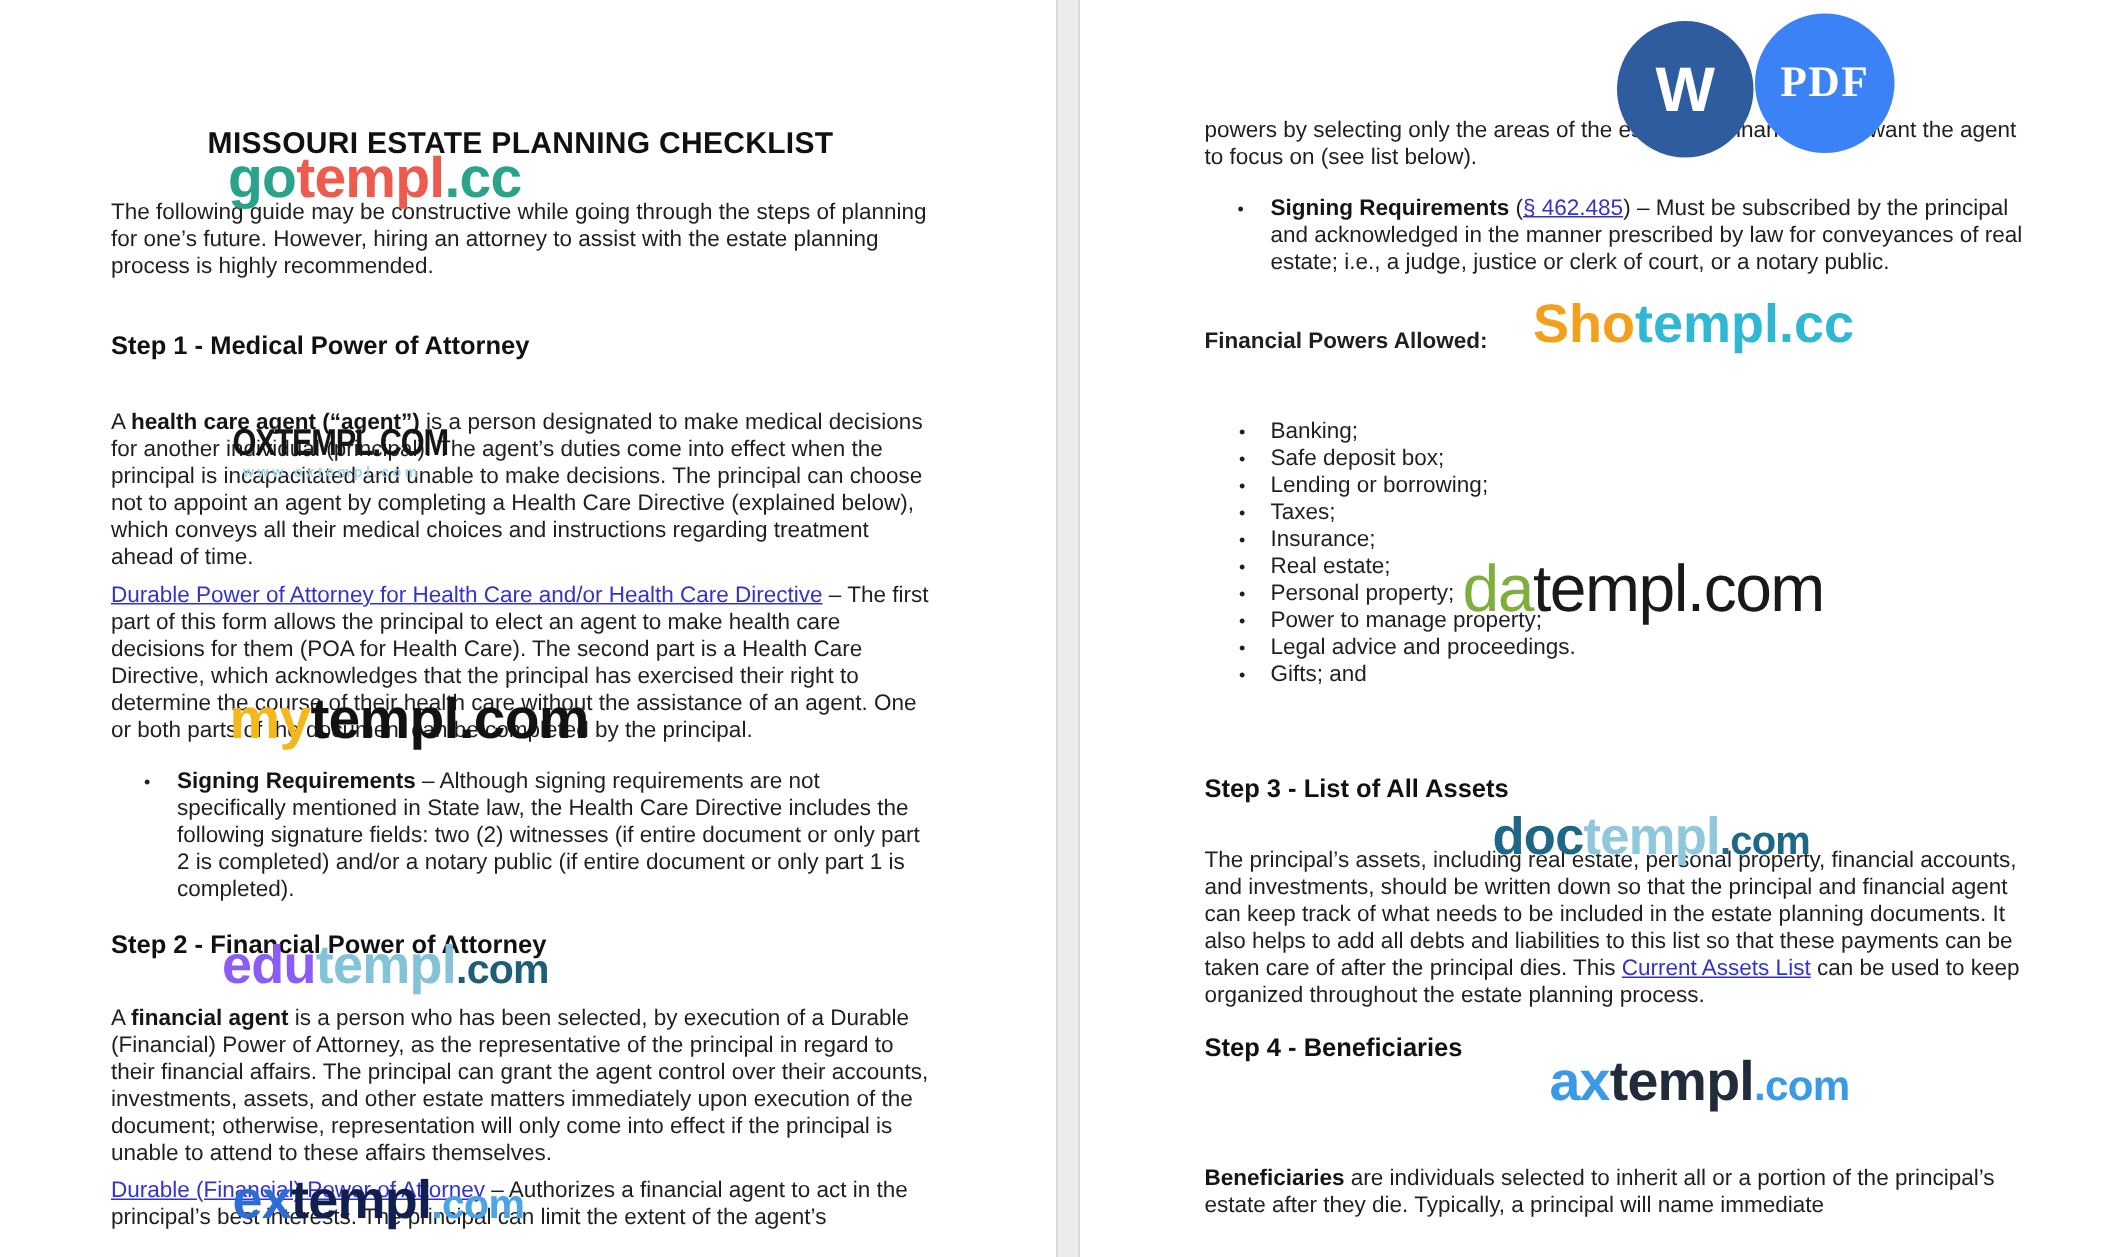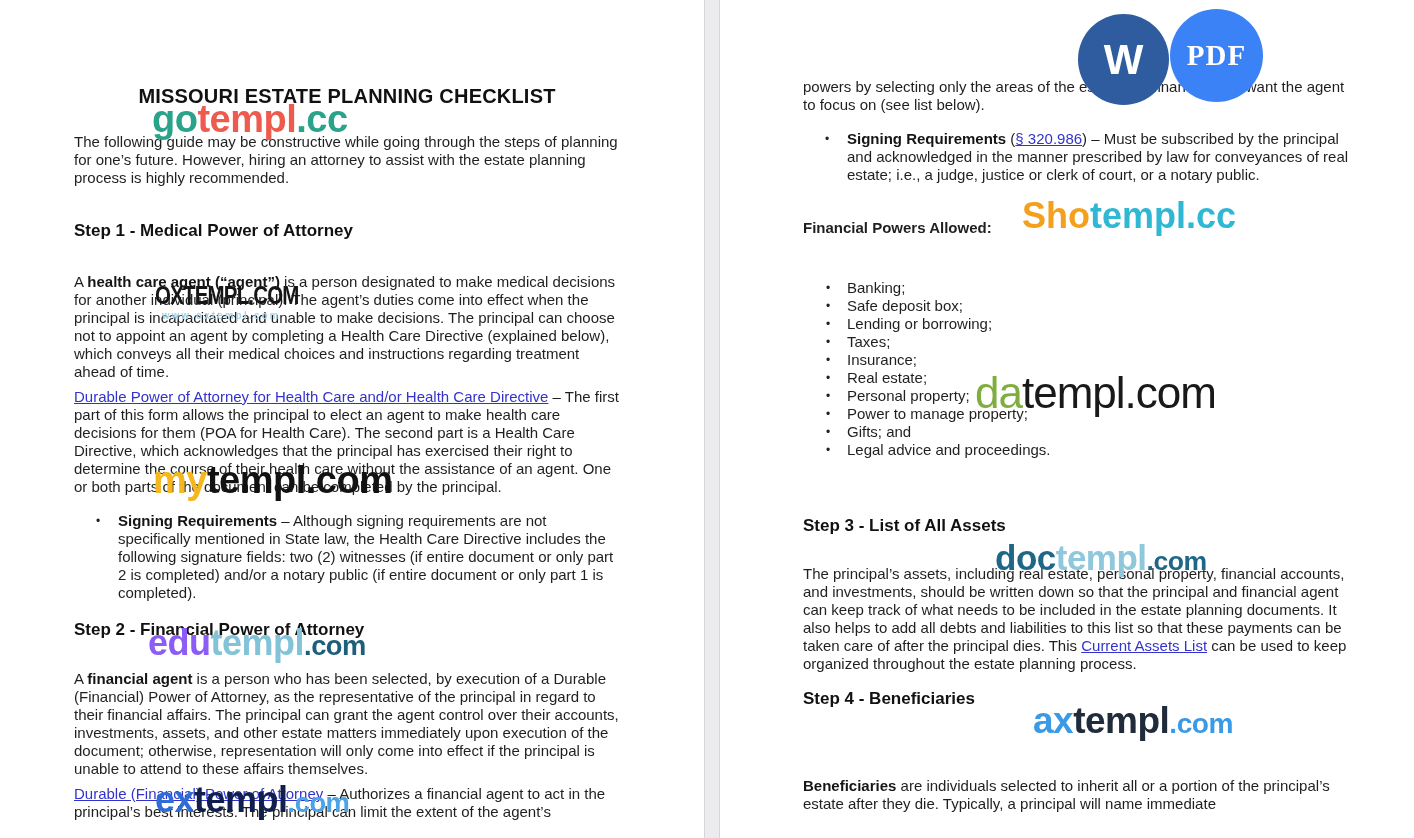--- a/index.html
+++ b/index.html
@@ -77,37 +77,37 @@
 
 <div class="divider"></div>
 
 <div class="page" id="page-right">
 
   <div class="abs para" style="top:78px;">powers by selecting only the areas of the estate and finances they want the agent to focus on (see list below).</div>
 
   <div class="abs bullet-row" style="top:130px;">
     <span class="bullet-dot">•</span>
     <div>
-      <b>Signing Requirements</b><span> (</span><a class="doclink">§ 320.986</a><span>) – Must be subscribed by the principal and acknowledged in the manner prescribed by law for conveyances of real estate; i.e., a judge, justice or clerk of court, or a notary public.</span>
+      <b>Signing Requirements</b><span> (</span><a class="doclink">§ 462.485</a><span>) – Must be subscribed by the principal and acknowledged in the manner prescribed by law for conveyances of real estate; i.e., a judge, justice or clerk of court, or a notary public.</span>
     </div>
   </div>
 
   <div class="abs para" style="top:219px;font-weight:bold;">Financial Powers Allowed:</div>
 
   <ul class="abs powers" style="top:254px;margin-top:25px;">
     <li>Banking;</li>
     <li>Safe deposit box;</li>
     <li>Lending or borrowing;</li>
     <li>Taxes;</li>
     <li>Insurance;</li>
     <li>Real estate;</li>
     <li>Personal property;</li>
     <li>Power to manage property;</li>
+    <li>Legal advice and proceedings.</li>
     <li>Gifts; and</li>
-    <li>Legal advice and proceedings.</li>
   </ul>
 
   <div class="abs heading" style="top:516px;">Step 3 - List of All Assets</div>
 
   <div class="abs para" style="top:565px;">
     <span>The principal’s assets, including real estate, personal property, financial accounts, and investments, should be written down so that the principal and financial agent can keep track of what needs to be included in the estate planning documents. It also helps to add all debts and liabilities to this list so that these payments can be taken care of after the principal dies. This </span><a class="doclink">Current Assets List</a><span> can be used to keep organized throughout the estate planning process.</span>
   </div>
 
   <div class="abs heading" style="top:689px;">Step 4 - Beneficiaries</div>
 

